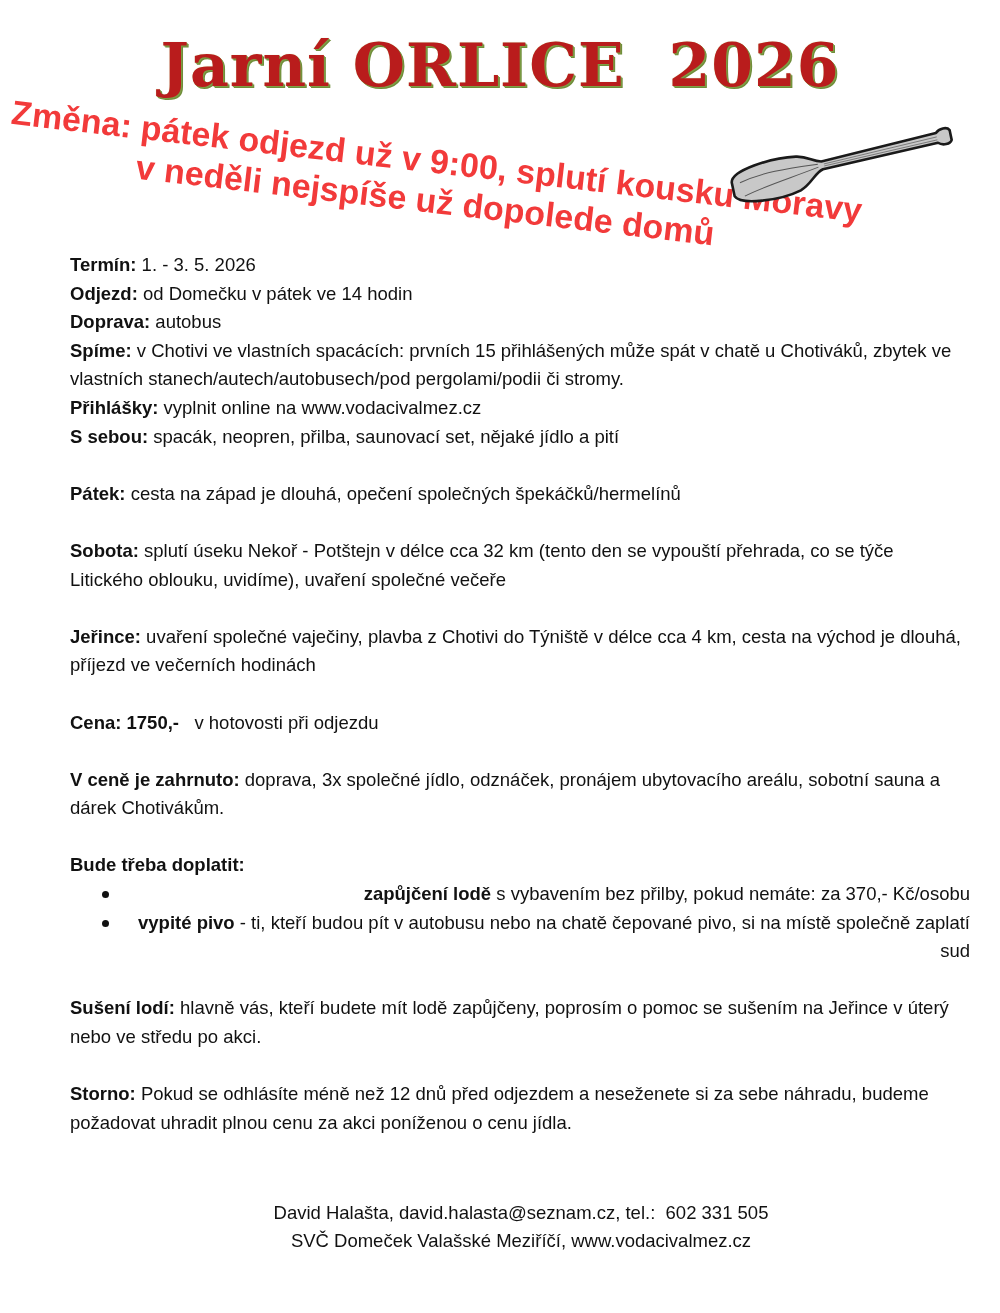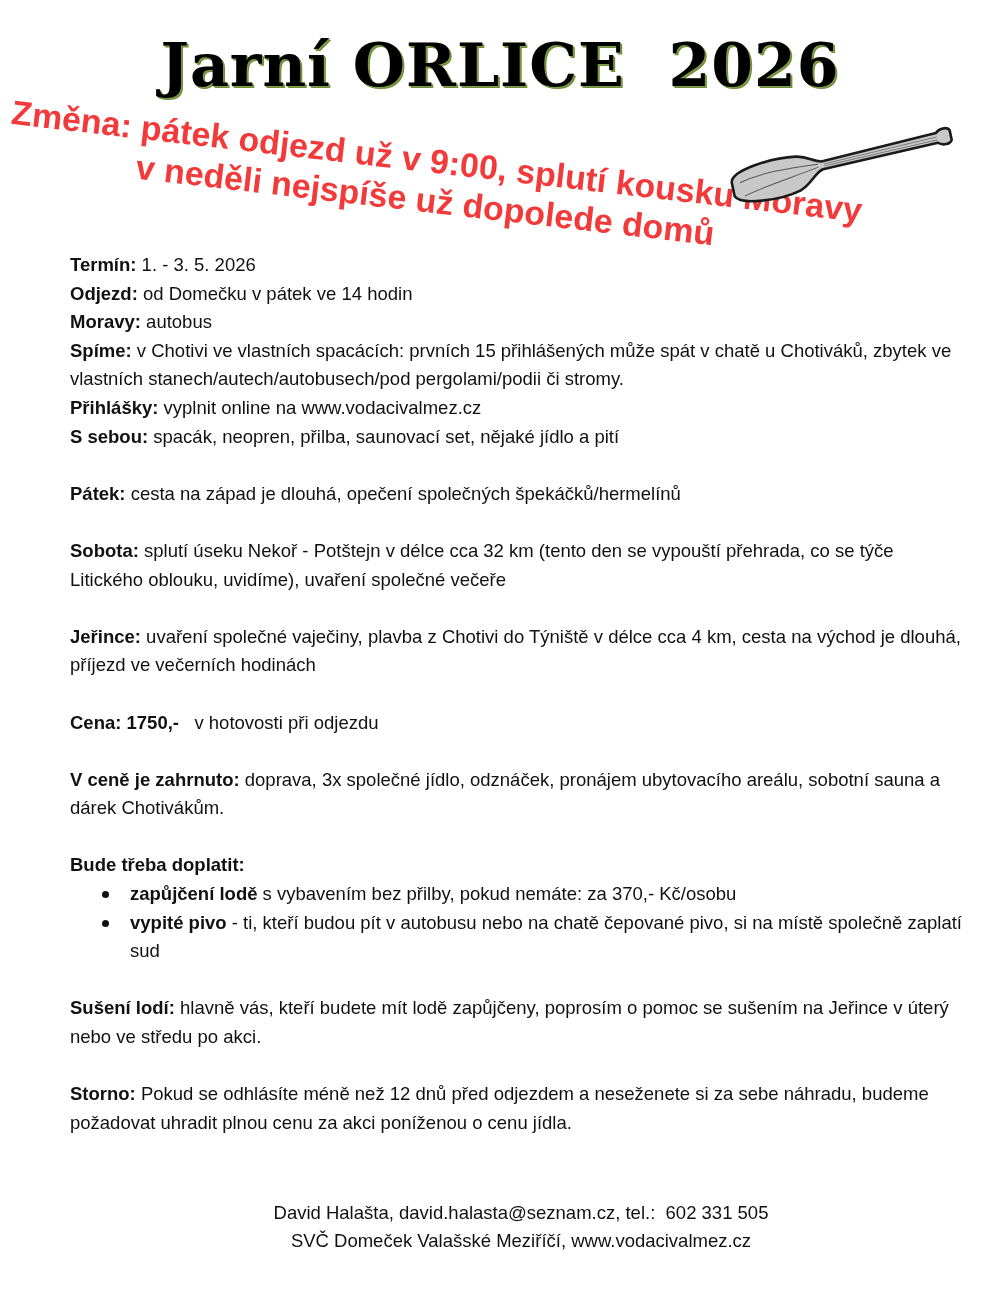--- a/index.html
+++ b/index.html
@@ -5,21 +5,21 @@
   html, body { margin: 0; padding: 0; background: #ffffff; }
   body {
     width: 1000px; height: 1313px; position: relative; overflow: hidden;
     font-family: "Liberation Sans", "DejaVu Sans", sans-serif;
     color: #111111;
   }
   .title {
     position: absolute; left: 0; top: 30px; width: 1000px; text-align: center;
     font-family: "DejaVu Serif", "Liberation Serif", serif;
     font-weight: bold; font-size: 60px; letter-spacing: 1px;
-    color: #000000;
+    color: #b91c1c;
     text-shadow: 1px 1px 0 #7e9f45, 2px 2px 0 #6f8d3a, 0 0 1px #c8de9f;
     white-space: pre;
   }
   .notice {
     position: absolute; left: 14px; top: 92px; width: 960px;
     transform-origin: 0 0; transform: rotate(6.6deg);
     color: #f23a3a; font-family: "Liberation Sans", sans-serif;
     font-weight: bold; font-size: 34px; line-height: 40px;
     text-align: center;
   }
@@ -28,21 +28,21 @@
   .paddle { position: absolute; left: 718px; top: 118px; width: 245px; height: 85px; }
 
   .content {
     position: absolute; left: 70px; top: 251px; width: 900px;
     font-family: "Liberation Sans", sans-serif; font-size: 18.5px; line-height: 28.6px;
   }
   .content p { margin: 0; }
   .gap { height: 28.6px; }
   b { font-weight: bold; }
   ul.extra { margin: 0; padding: 0; list-style: none; }
-  ul.extra li { position: relative; padding-left: 60px; }
+  ul.extra li { position: relative; padding-left: 60px; text-align: right; }
   ul.extra li::before {
     content: ""; position: absolute; left: 32px; top: 11px;
     width: 7px; height: 7px; border-radius: 50%; background: #111;
   }
   .footer {
     position: absolute; left: 0; top: 1199px; width: 1042px; text-align: center;
     font-family: "Liberation Sans", sans-serif; font-size: 18.5px; line-height: 28px;
   }
 </style>
 </head>
@@ -61,21 +61,21 @@
     <path d="M20 44 C 45 38, 70 40, 100 42" fill="none" stroke="#555" stroke-width="1"></path>
     <path d="M22 58 C 45 52, 70 50, 100 45" fill="none" stroke="#555" stroke-width="1"></path>
     <path d="M106 43 L 222 40" fill="none" stroke="#777" stroke-width="0.9"></path>
     <path d="M106 45 L 222 43" fill="none" stroke="#777" stroke-width="0.9"></path>
   </g>
 </svg>
 
 <div class="content">
   <p><b>Termín:</b><span> 1. - 3. 5. 2026</span></p>
   <p><b>Odjezd:</b><span> od Domečku v pátek ve 14 hodin</span></p>
-  <p><b>Moravy:</b><span> autobus</span></p>
+  <p><b>Doprava:</b><span> autobus</span></p>
   <p><b>Spíme:</b><span> v Chotivi ve vlastních spacácích: prvních 15 přihlášených může spát v chatě u Chotiváků, zbytek ve vlastních stanech/autech/autobusech/pod pergolami/podii či stromy.</span></p>
   <p><b>Přihlášky:</b><span> vyplnit online na www.vodacivalmez.cz</span></p>
   <p><b>S sebou:</b><span> spacák, neopren, přilba, saunovací set, nějaké jídlo a pití</span></p>
   <div class="gap"></div>
   <p><b>Pátek:</b><span> cesta na západ je dlouhá, opečení společných špekáčků/hermelínů</span></p>
   <div class="gap"></div>
   <p><b>Sobota:</b><span> splutí úseku Nekoř - Potštejn v délce cca 32 km (tento den se vypouští přehrada, co se týče Litického oblouku, uvidíme), uvaření společné večeře</span></p>
   <div class="gap"></div>
   <p><b>Jeřince:</b><span> uvaření společné vaječiny, plavba z Chotivi do Týniště v délce cca 4 km, cesta na východ je dlouhá, příjezd ve večerních hodinách</span></p>
   <div class="gap"></div>

